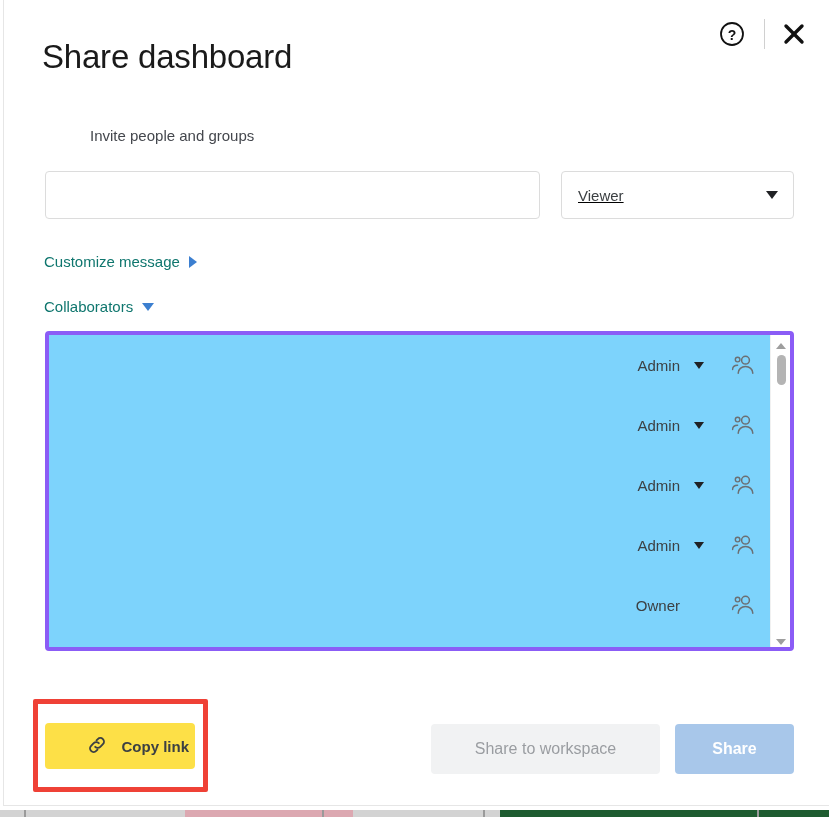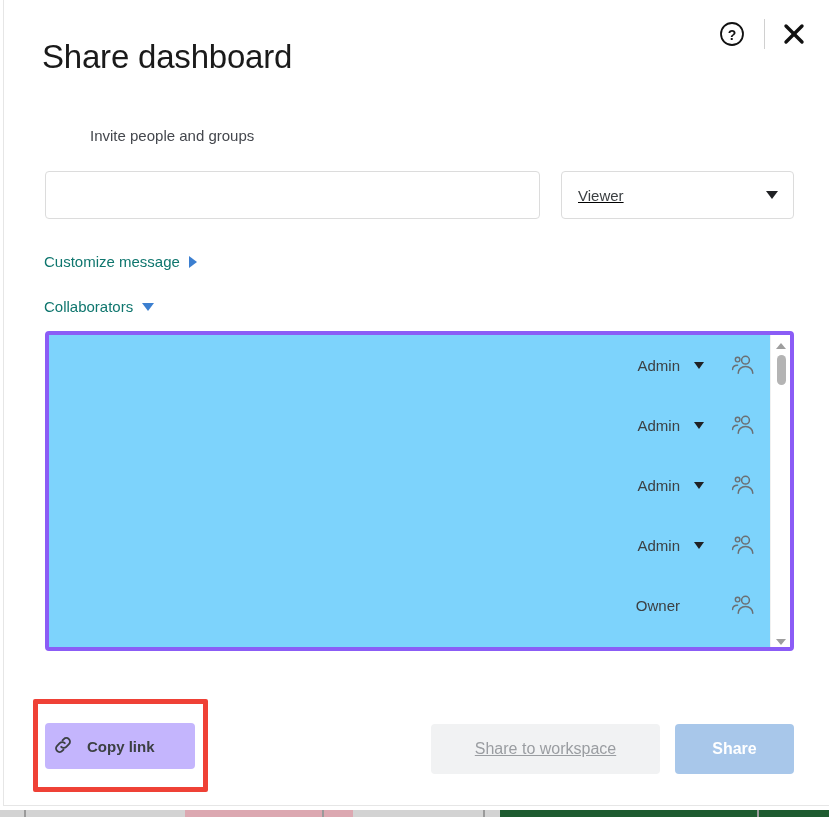--- a/index.html
+++ b/index.html
@@ -272,26 +272,26 @@
     border: 5px solid #ef4136;
     border-radius: 2px;
     pointer-events: none;
   }
 
   
   .copy-link-btn {
     position: absolute;
     left: 41px; top: 723px;
     width: 150px; height: 46px;
-    background: #c4b5fd;
+    background: #fde047;
     border: none;
     border-radius: 4px;
     display: flex;
     align-items: center;
-    justify-content: flex-start;
+    justify-content: flex-end;
     gap: 12px;
     cursor: pointer;
     font-family: "Liberation Sans", sans-serif;
   }
   .copy-link-btn .cl-label {
     font-size: 15px;
     font-weight: bold;
     color: #3c4043;
   }
 
@@ -300,21 +300,20 @@
     position: absolute;
     left: 427px; top: 724px;
     width: 229px; height: 50px;
     background: #f1f2f3;
     border: none;
     border-radius: 4px;
     font-size: 16px;
     color: #9a9da1;
     cursor: pointer;
     font-family: "Liberation Sans", sans-serif;
-    text-decoration: underline;
   }
   .share-btn {
     position: absolute;
     left: 671px; top: 724px;
     width: 119px; height: 50px;
     background: #a8c7ea;
     border: none;
     border-radius: 4px;
     font-size: 16px;
     font-weight: bold;

